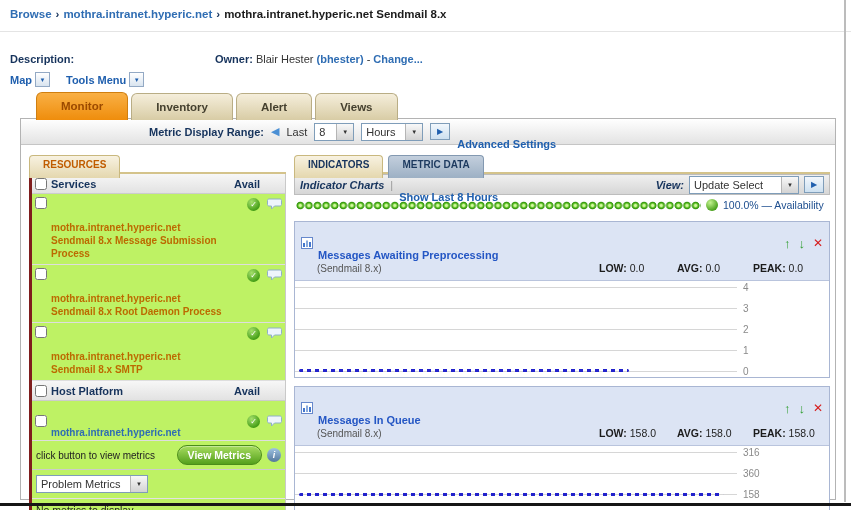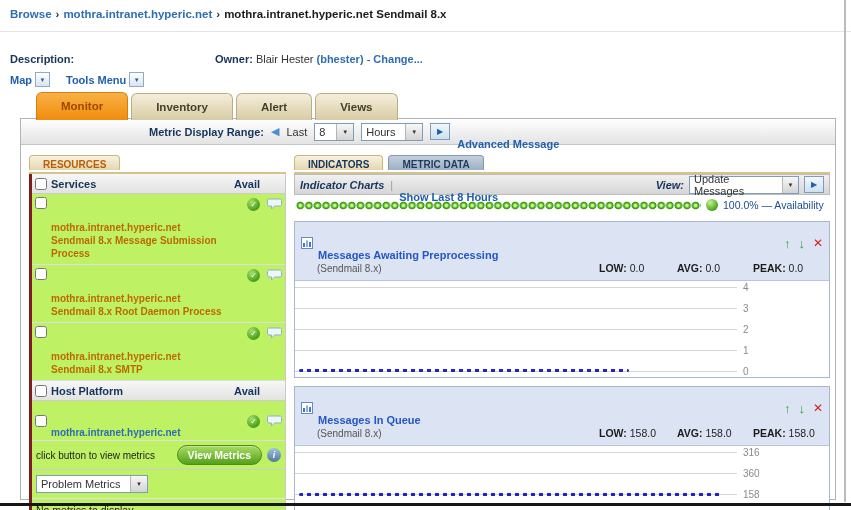--- a/index.html
+++ b/index.html
@@ -46,21 +46,21 @@
   
   .fs{display:inline-flex;align-items:center;justify-content:space-between;border:1px solid #7f9db9;background:#fff;
     height:18px;font-size:11px;padding-left:4px;box-sizing:border-box;cursor:pointer;}
   .fs .ab{width:16px;height:16px;margin-left:4px;background:linear-gradient(#f8f8f8,#d3d3d3);
     border-left:1px solid #b5b5b5;display:flex;align-items:center;justify-content:center;font-size:6px;color:#333;}
   .gobtn{width:20px;height:17px;border:1px solid #7f9db9;background:linear-gradient(#f2f7fc,#cde0f0);
     color:#1f5fae;font-size:8px;display:flex;align-items:center;justify-content:center;cursor:pointer;box-sizing:border-box;}
 
   
   .tabstrip{border-bottom:2px solid #d4c38b;height:17px;white-space:nowrap;}
-  .minitab{display:inline-block;height:15px;line-height:17px;padding:0 13px;font-size:10px;font-weight:bold;
+  .minitab{display:inline-block;height:23px;line-height:17px;padding:0 13px;font-size:10px;font-weight:bold;
     border:1px solid #c9b87e;border-bottom:none;border-radius:4px 4px 0 0;
     background:linear-gradient(#f8f2e1,#e4d7ae);box-sizing:border-box;cursor:pointer;vertical-align:bottom;}
   .minitab.res{color:#c05c00;}
   .minitab.ind{color:#16335c;}
   .minitab.md{background:linear-gradient(#c3cfdd,#9db0c4);border-color:#8399b1;color:#1d3a5f;margin-left:2px;}
 
   
   .leftpanel{position:absolute;top:36px;left:8px;width:257px;}
   .ptable{border-left:3px solid #7f1d1d;border-right:1px solid #c9c9c9;border-bottom:1px solid #c9c9c9;background:#bef264;}
   .secheader{display:flex;align-items:center;height:20px;background:linear-gradient(#f7f7f7,#e2e2e2);
@@ -173,21 +173,21 @@
       <span>Last</span>
       <span class="fs" style="width:40px">
         <span>8</span>
         <span class="ab">▼</span>
       </span>
       <span class="fs" style="width:62px">
         <span>Hours</span>
         <span class="ab">▼</span>
       </span>
       <span class="gobtn">▶</span>
-      <a class="adv">Advanced Message</a>
+      <a class="adv">Advanced Settings</a>
     </div>
 
     <div class="leftpanel">
       <div class="tabstrip">
         <span class="minitab res">RESOURCES</span>
       </div>
       <div class="ptable">
 
         <div class="secheader">
           <input type="checkbox" style="">
@@ -270,21 +270,21 @@
         <span class="minitab md">METRIC DATA</span>
       </div>
 
       <div class="chartbar">
         <b>Indicator Charts</b>
         <span class="pipe">|</span>
         <a>Show Last 8 Hours</a>
         <span class="viewgrp">
           <b>View:</b>
           <span class="fs" style="width:110px">
-            <span>Update Messages</span>
+            <span>Update Select</span>
             <span class="ab">▼</span>
           </span>
           <span class="gobtn">▶</span>
         </span>
       </div>
 
       <div class="availrow">
         <span class="avail-dots"></span>
         <span class="bigdot"></span>
         <span class="availtext">100.0% — Availability</span>

